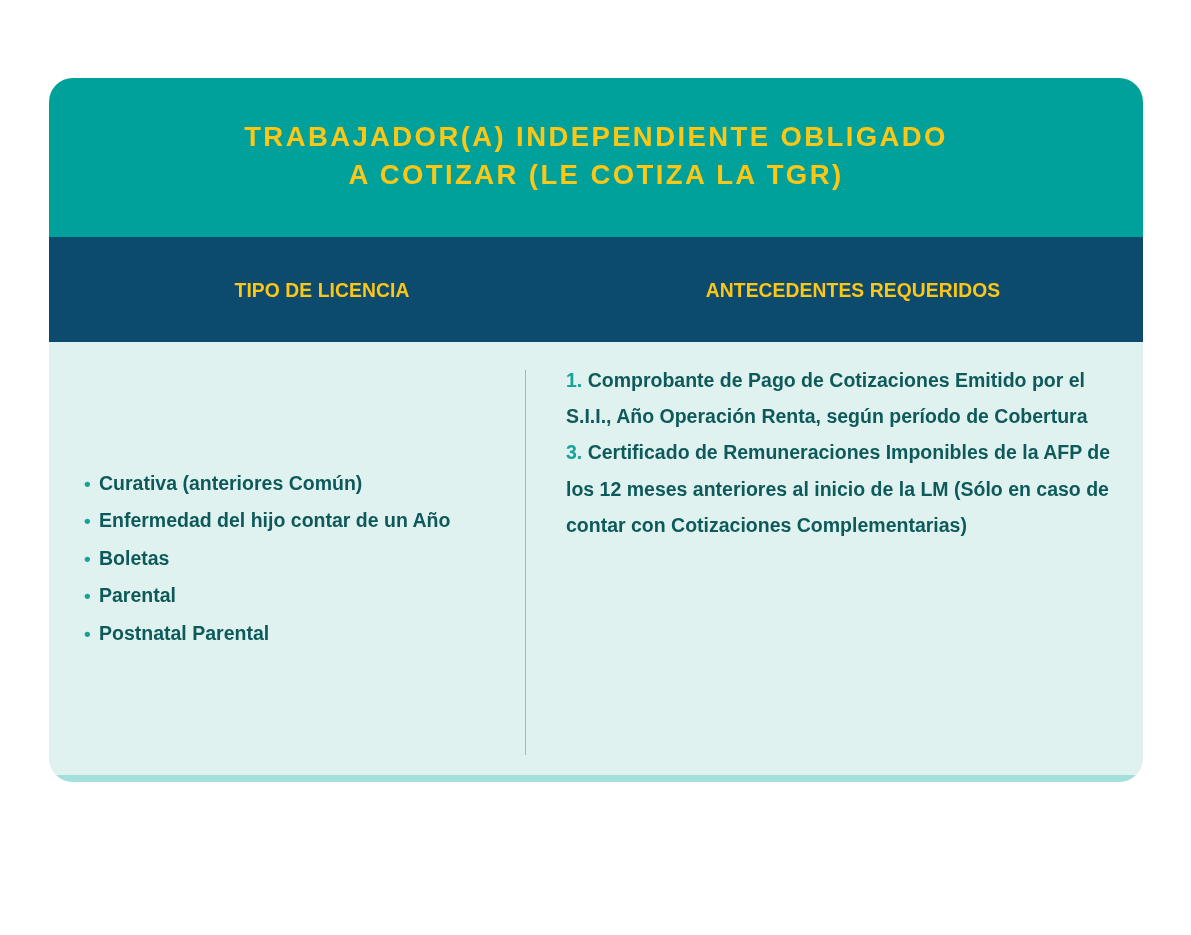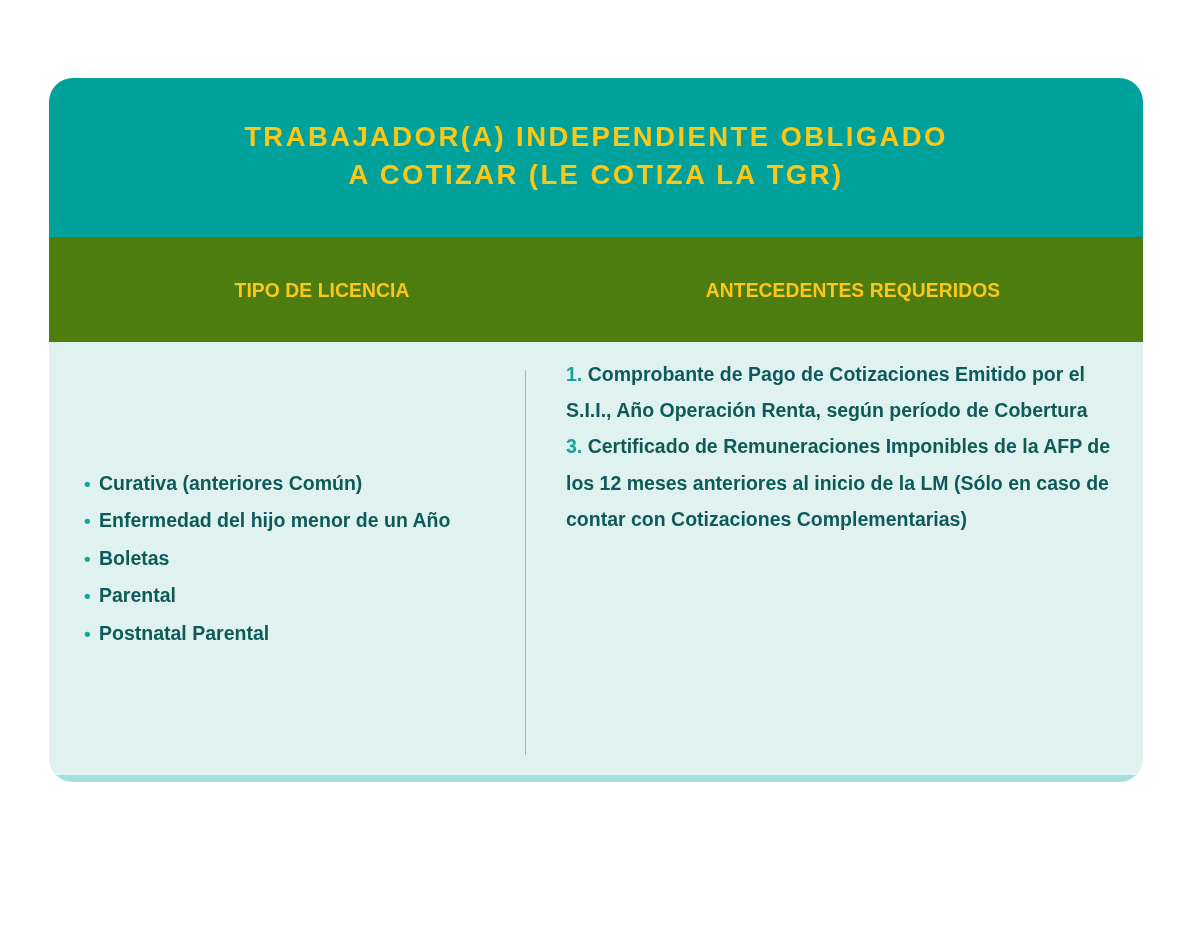--- a/index.html
+++ b/index.html
@@ -60,21 +60,21 @@
     margin: 0;
   }
 
   
   .col-header-row {
     position: absolute;
     left: 0;
     top: 159px;
     width: 1094px;
     height: 105px;
-    background: #4d7c0f;
+    background: #0c4a6e;
   }
   .col-header {
     position: absolute;
     top: 0;
     height: 105px;
     display: flex;
     align-items: center;
     justify-content: center;
     color: #FFC715;
     font-family: "Liberation Sans", sans-serif;
@@ -149,21 +149,21 @@
     flex: 0 0 15px;
   }
 
   
   .right-col {
     position: absolute;
     left: 517px;
     top: 0;
     width: 545px;
     height: 433px;
-    padding-top: 14px;
+    padding-top: 20px;
     box-sizing: border-box;
   }
   .num-list {
     list-style: none;
     margin: 0;
     padding: 0;
   }
   .num-item {
     color: #0E5A5B;
     font-family: "Liberation Sans", sans-serif;
@@ -199,21 +199,21 @@
       <div class="divider"></div>
 
       <div class="left-col">
         <ul class="bullet-list">
           <li class="bullet-item">
             <span class="bullet-dot">•</span>
             <span>Curativa (anteriores Común)</span>
           </li>
           <li class="bullet-item">
             <span class="bullet-dot">•</span>
-            <span>Enfermedad del hijo menor de un Año</span>
+            <span>Enfermedad del hijo contar de un Año</span>
           </li>
           <li class="bullet-item">
             <span class="bullet-dot">•</span>
             <span>Boletas</span>
           </li>
           <li class="bullet-item">
             <span class="bullet-dot">•</span>
             <span>Parental</span>
           </li>
           <li class="bullet-item">

